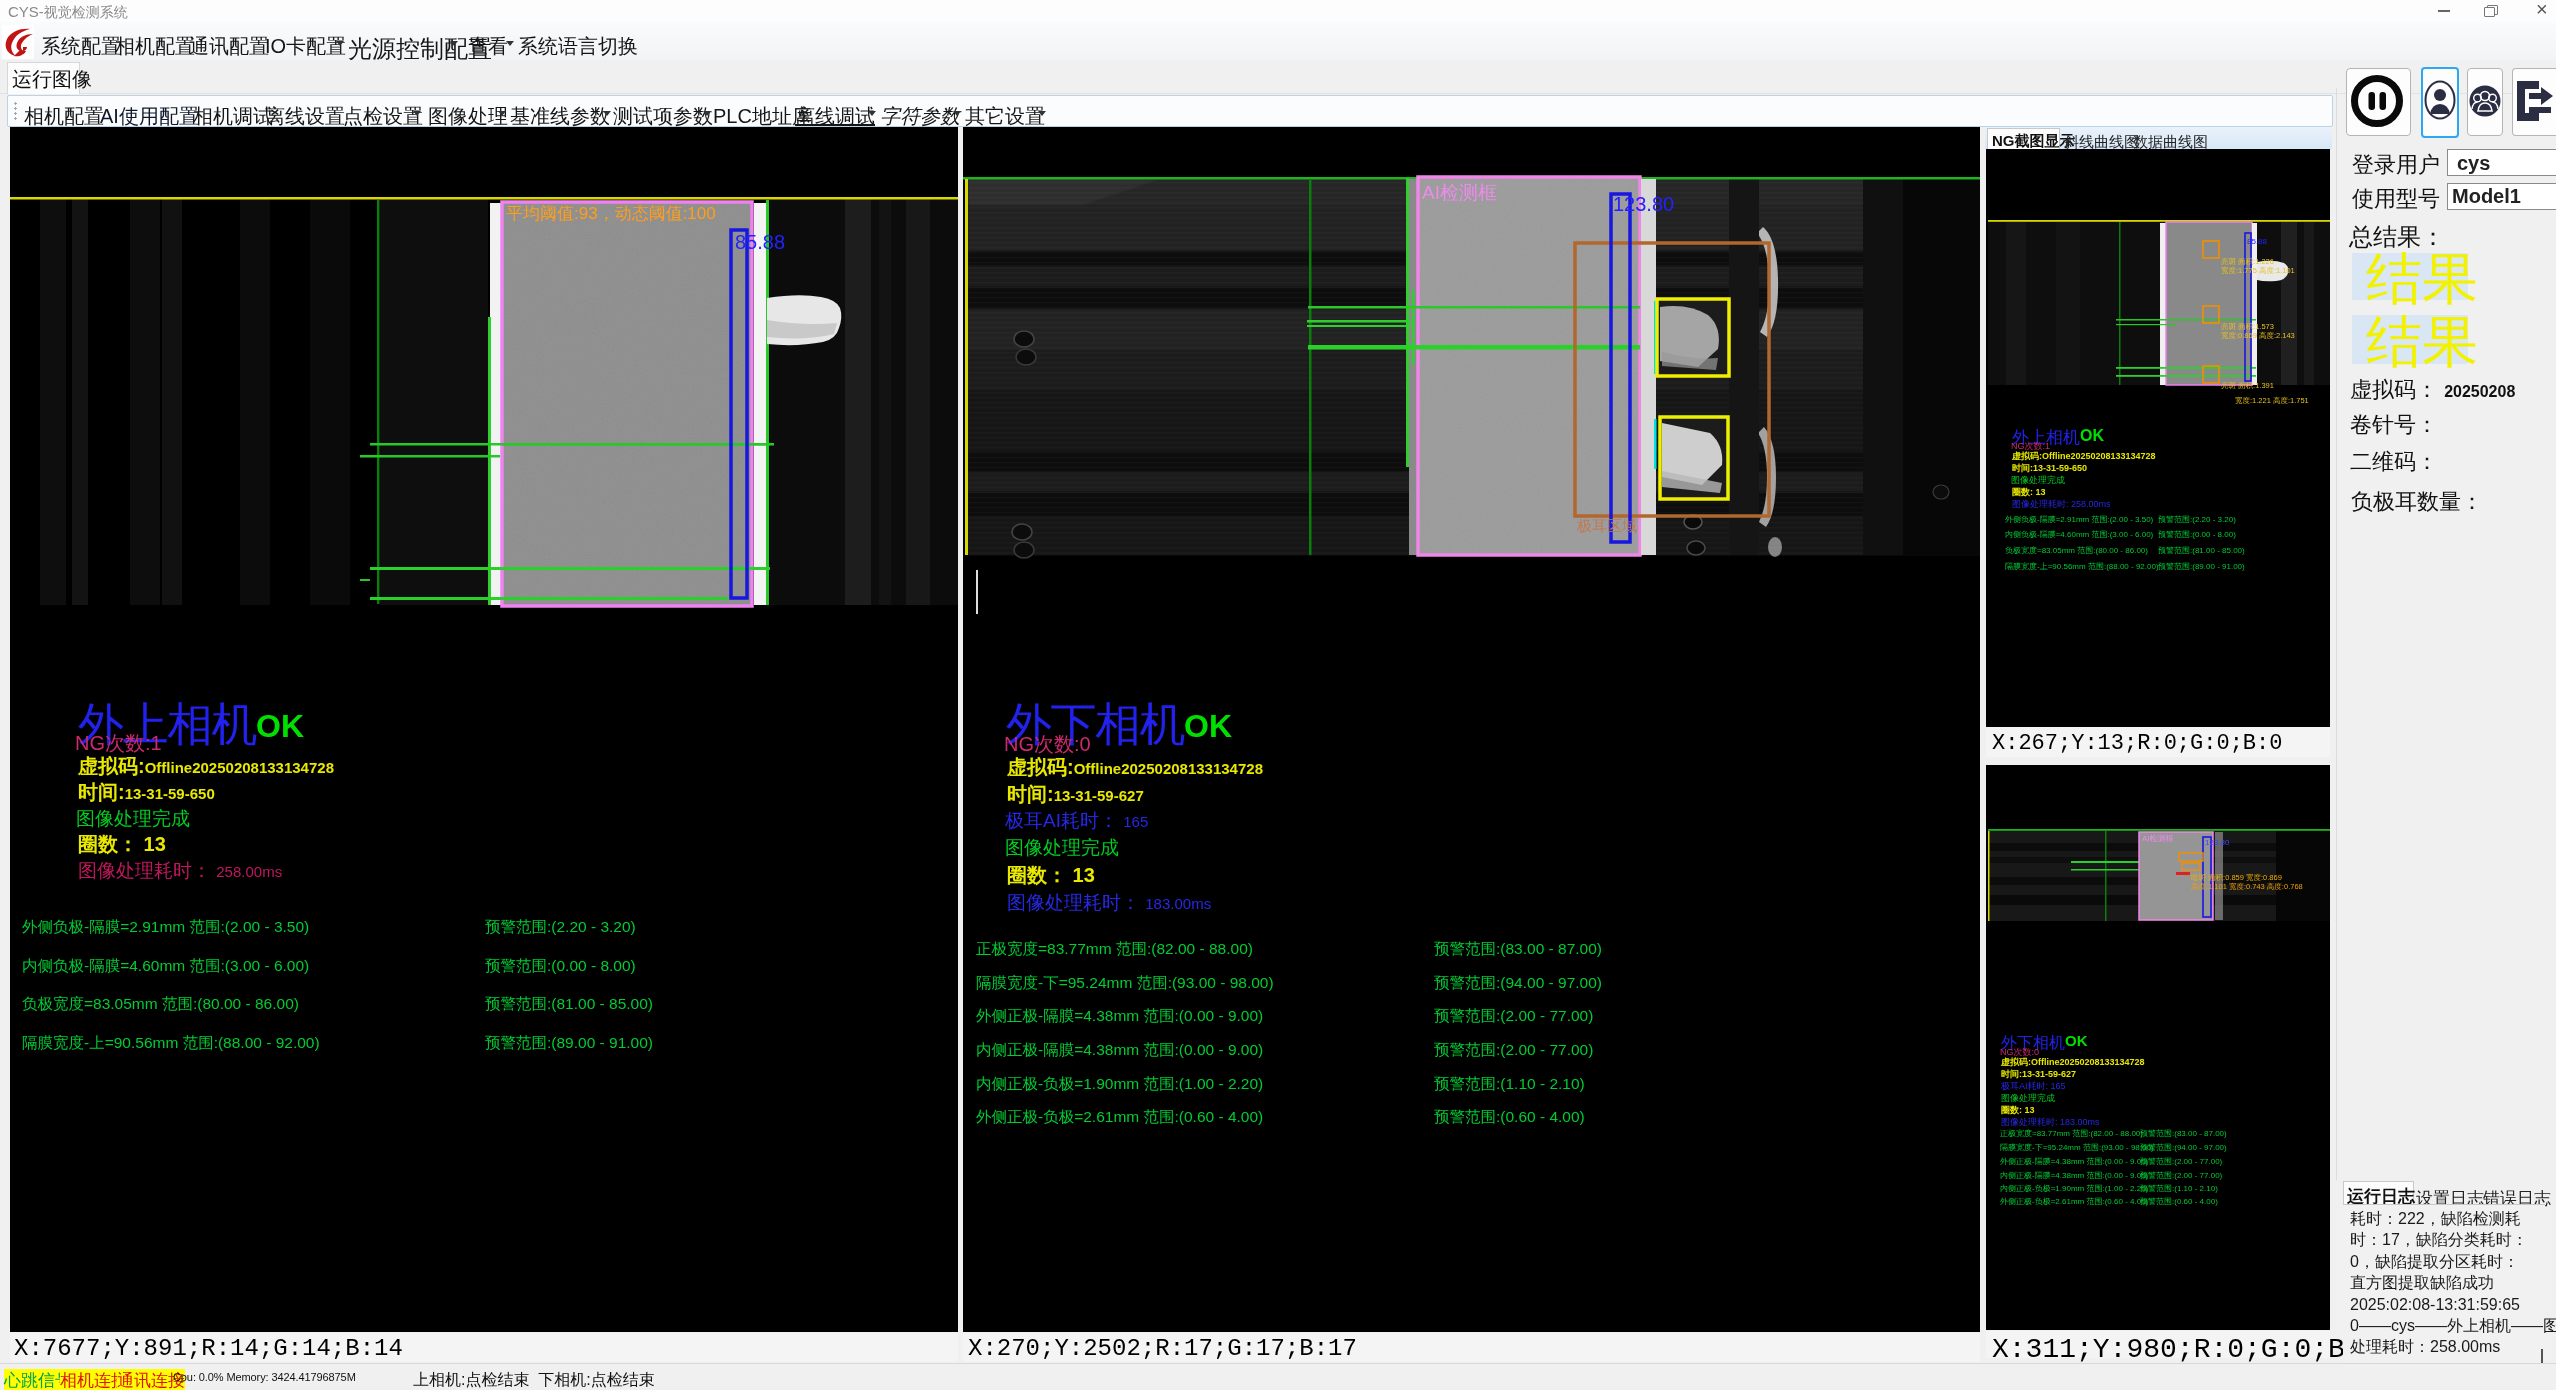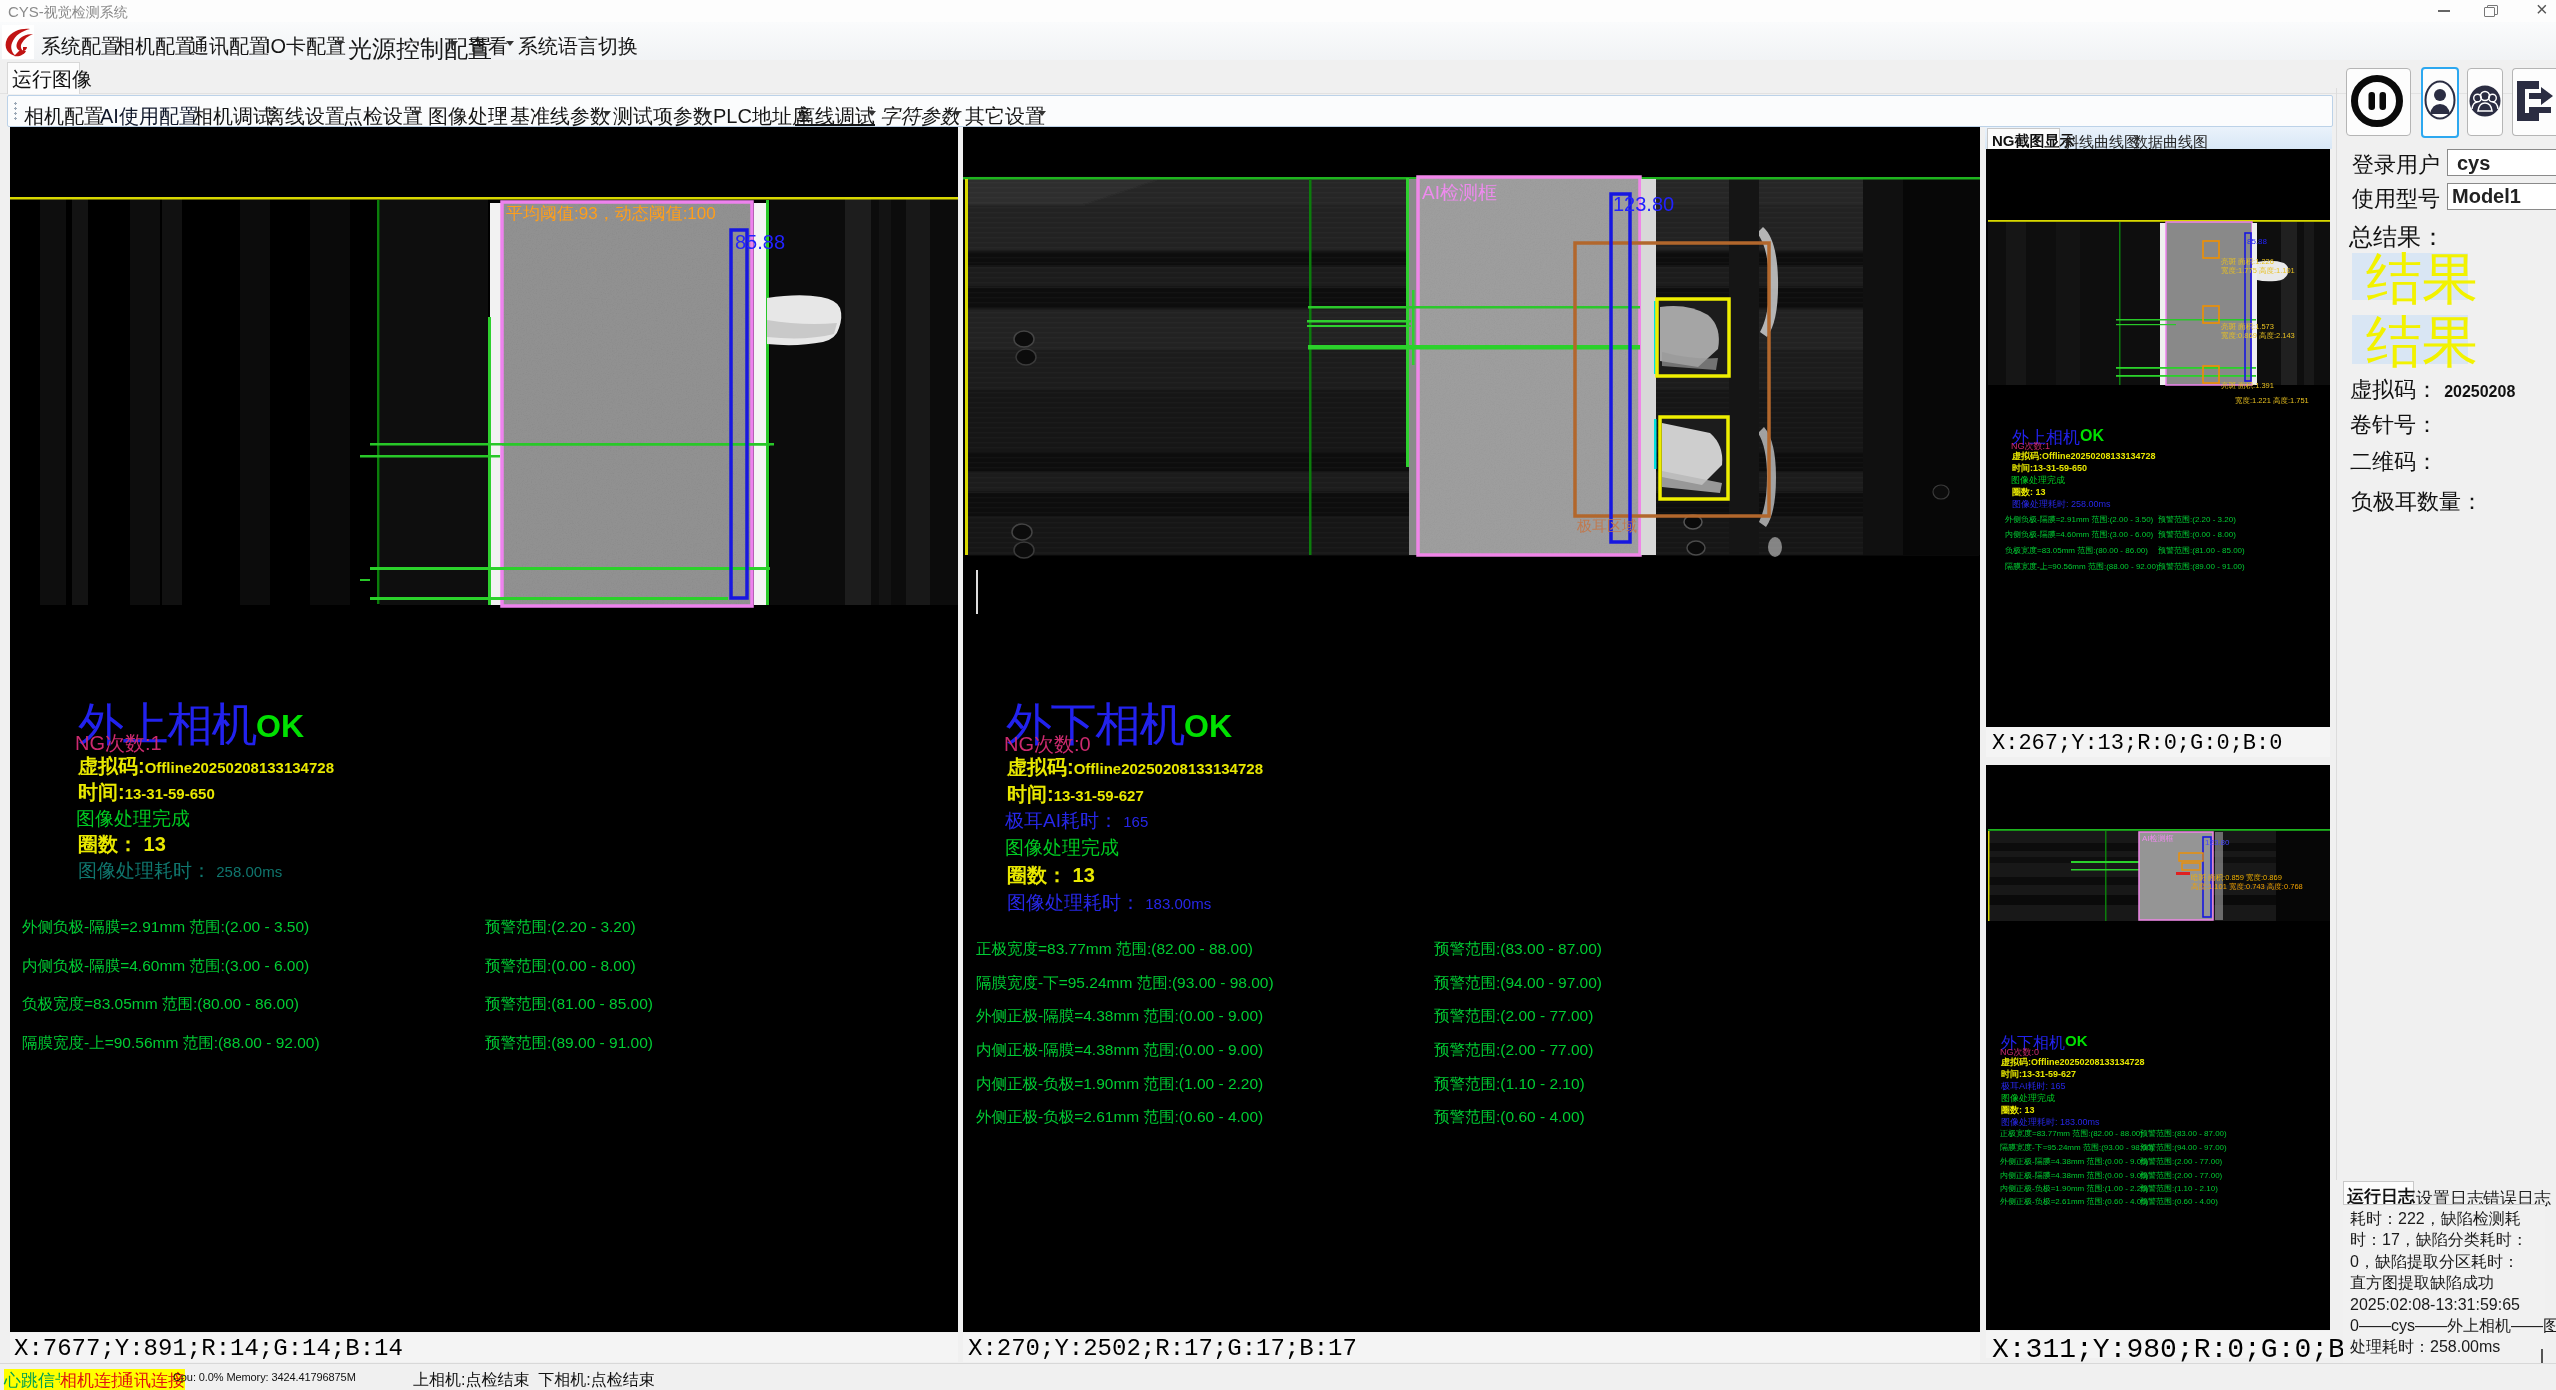--- a/index.html
+++ b/index.html
@@ -112,21 +112,21 @@
 <path d="M757 193 q36 6 70 3 l-3 11 q-28 7 -67 3 Z" fill="#c9c9c9"></path>
 <text x="496" y="92" font-size="17" fill="#ff9e1a" font-family="Liberation Sans">平均阈值:93，动态阈值:100</text>
 <text x="725" y="122" font-size="20" fill="#2222ff" font-family="Liberation Sans">85.88</text>
 </svg>
 <div class="abs" style="left:78px;top:694px;"><span class="cjk" style="font-size:46px;color:#2222ee;letter-spacing:-1.5px;">外上相机</span><span style="font-size:32px;font-weight:bold;color:#00e000;position:relative;top:-3px;">OK</span></div>
 <div class="abs cjk" style="left:75px;top:730px;font-size:20px;color:#cc2a6e;">NG次数:1</div>
 <div class="abs cjk" style="left:78px;top:753px;font-size:20px;font-weight:bold;color:#e8e800;">虚拟码:<span style="font-size:15px;">Offline20250208133134728</span></div>
 <div class="abs cjk" style="left:78px;top:779px;font-size:20px;font-weight:bold;color:#e8e800;">时间:<span style="font-size:15px;">13-31-59-650</span></div>
 <div class="abs cjk" style="left:76px;top:806px;font-size:19px;color:#00cc22;">图像处理完成</div>
 <div class="abs cjk" style="left:78px;top:831px;font-size:20px;font-weight:bold;color:#e8e800;">圈数： 13</div>
-<div class="abs cjk" style="left:78px;top:858px;font-size:19px;color:#0f766e;">图像处理耗时： <span style="font-size:15px;">258.00ms</span></div>
+<div class="abs cjk" style="left:78px;top:858px;font-size:19px;color:#be185d;">图像处理耗时： <span style="font-size:15px;">258.00ms</span></div>
 <div class="abs cjk" style="left:22px;top:917px;font-size:15.5px;color:#00cc33;">外侧负极-隔膜=2.91mm 范围:(2.00 - 3.50)</div>
 <div class="abs cjk" style="left:485px;top:917px;font-size:15.5px;color:#00cc33;">预警范围:(2.20 - 3.20)</div>
 <div class="abs cjk" style="left:22px;top:956px;font-size:15.5px;color:#00cc33;">内侧负极-隔膜=4.60mm 范围:(3.00 - 6.00)</div>
 <div class="abs cjk" style="left:485px;top:956px;font-size:15.5px;color:#00cc33;">预警范围:(0.00 - 8.00)</div>
 <div class="abs cjk" style="left:22px;top:994px;font-size:15.5px;color:#00cc33;">负极宽度=83.05mm 范围:(80.00 - 86.00)</div>
 <div class="abs cjk" style="left:485px;top:994px;font-size:15.5px;color:#00cc33;">预警范围:(81.00 - 85.00)</div>
 <div class="abs cjk" style="left:22px;top:1033px;font-size:15.5px;color:#00cc33;">隔膜宽度-上=90.56mm 范围:(88.00 - 92.00)</div>
 <div class="abs cjk" style="left:485px;top:1033px;font-size:15.5px;color:#00cc33;">预警范围:(89.00 - 91.00)</div>
 
 <div class="abs" style="left:10px;top:1333px;width:948px;height:29px;background:#f4f4f4;"></div>

